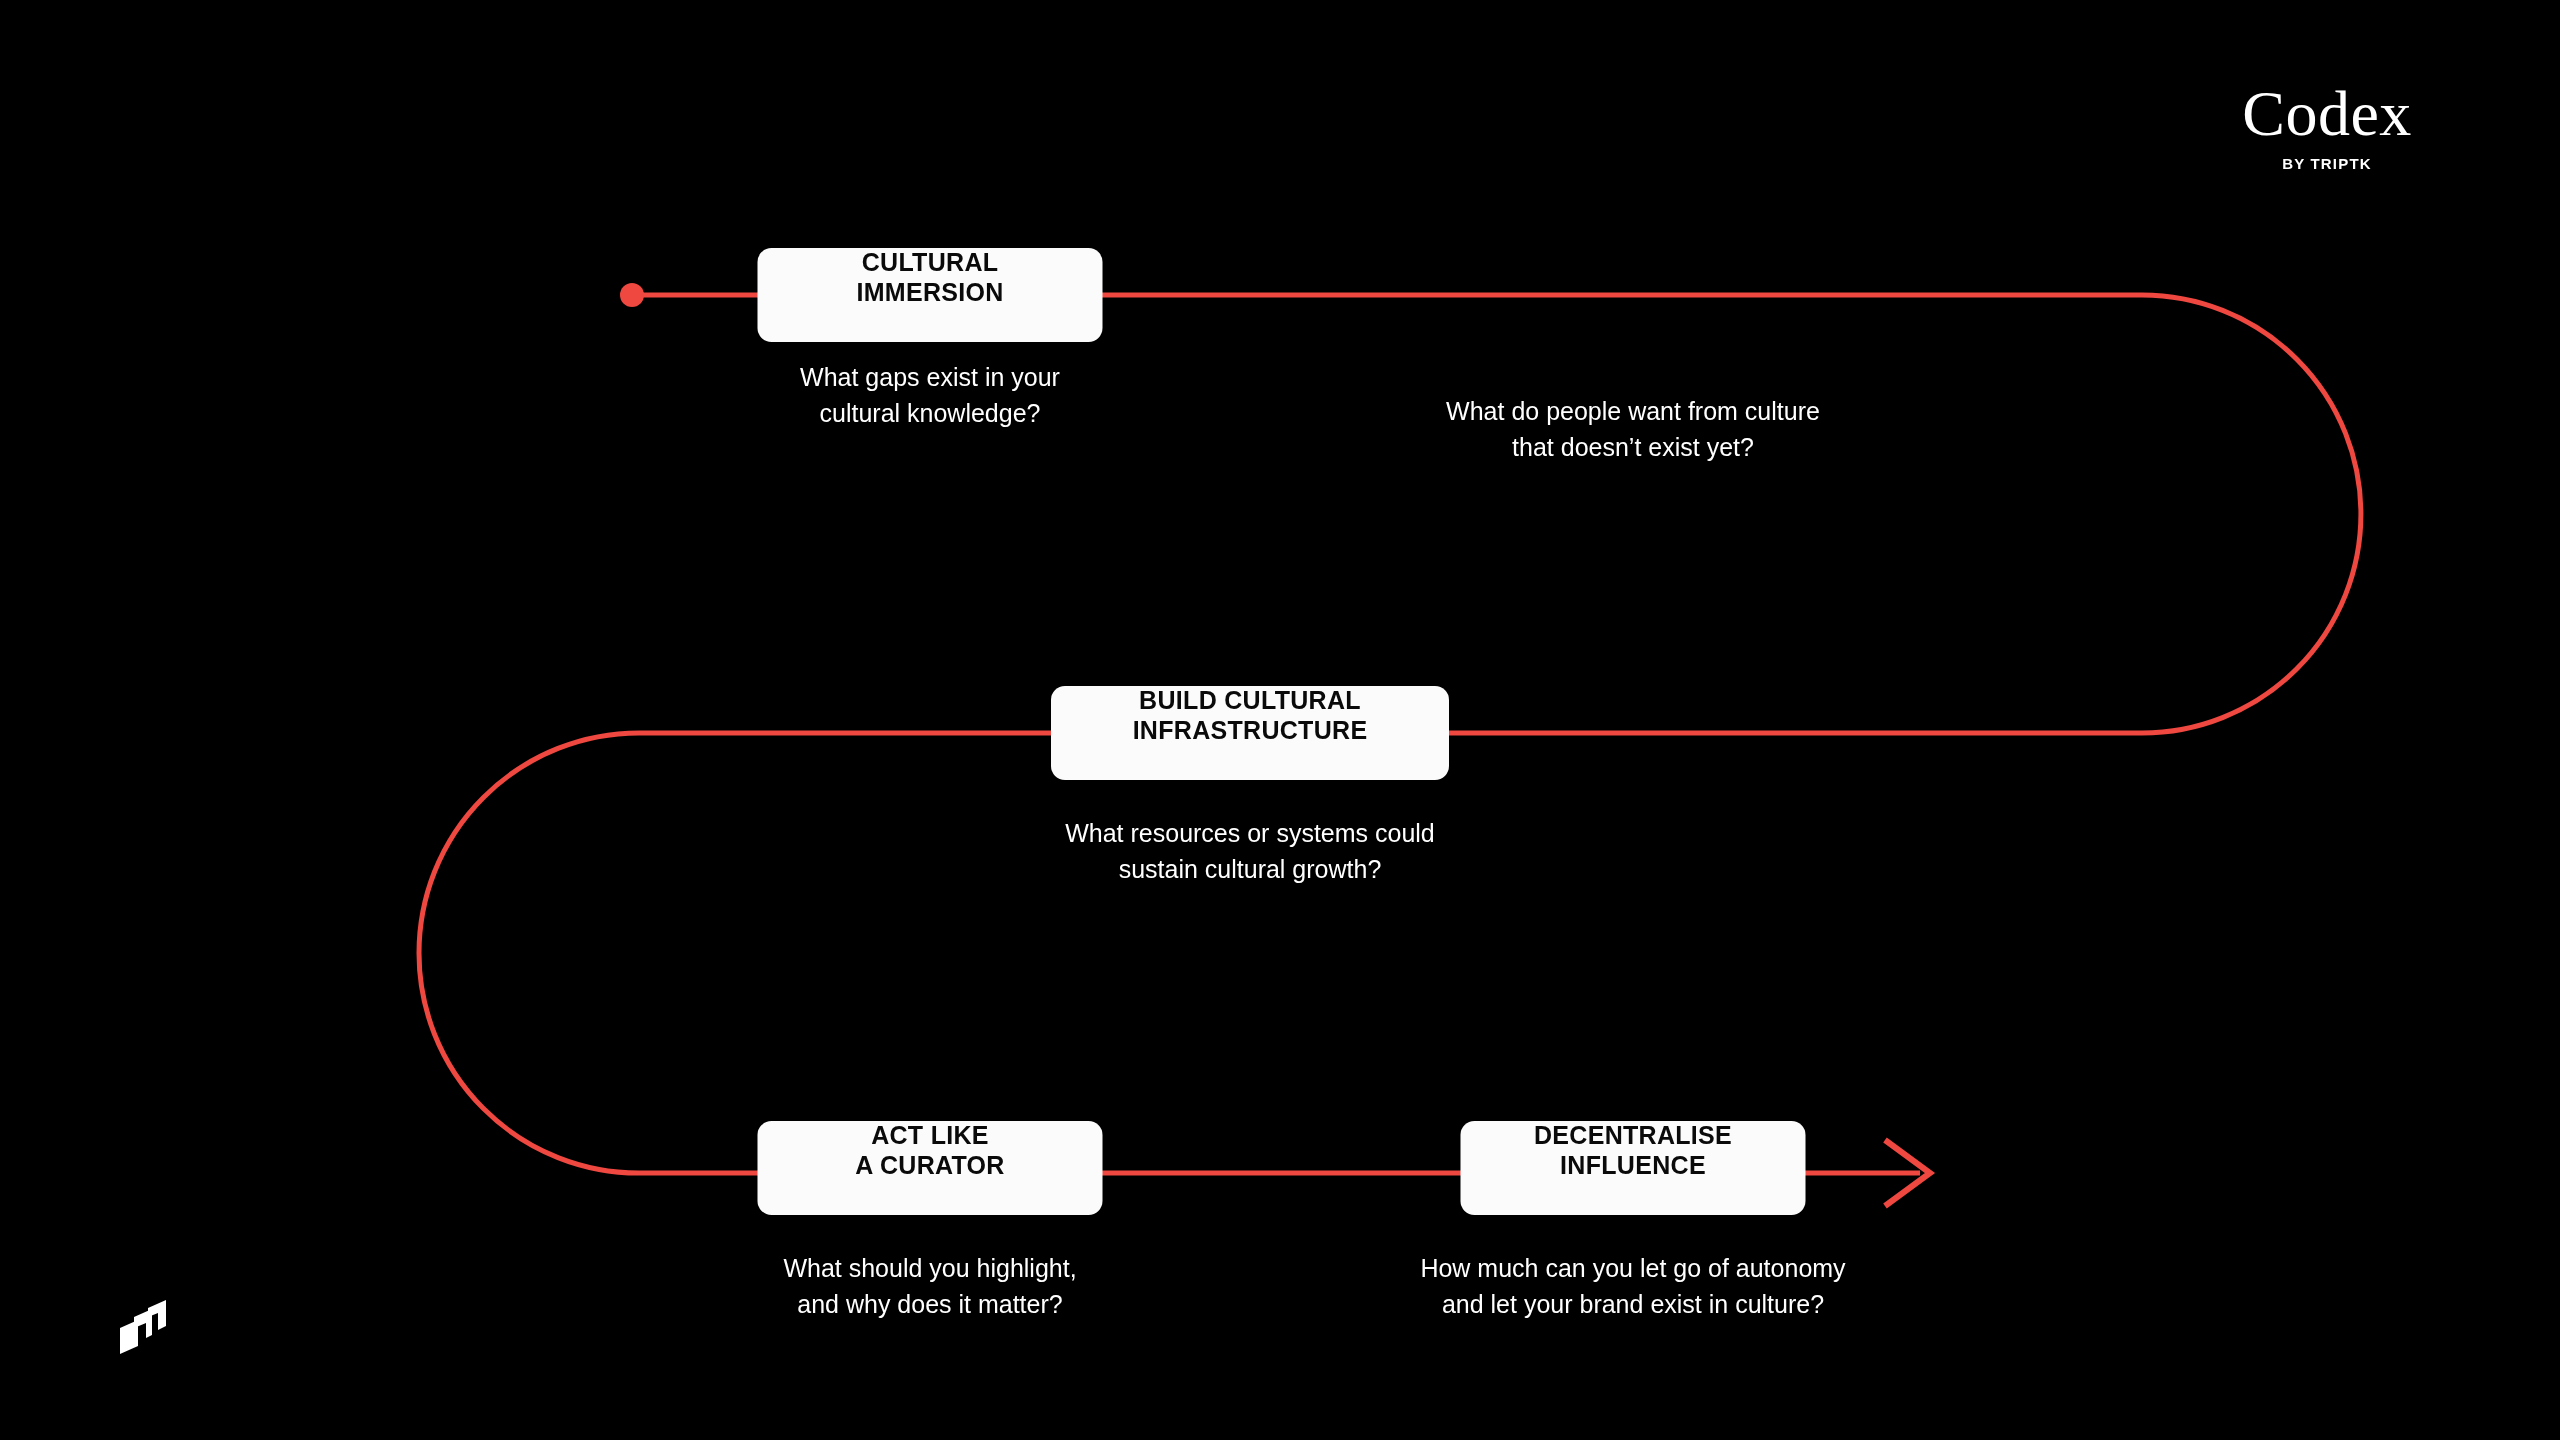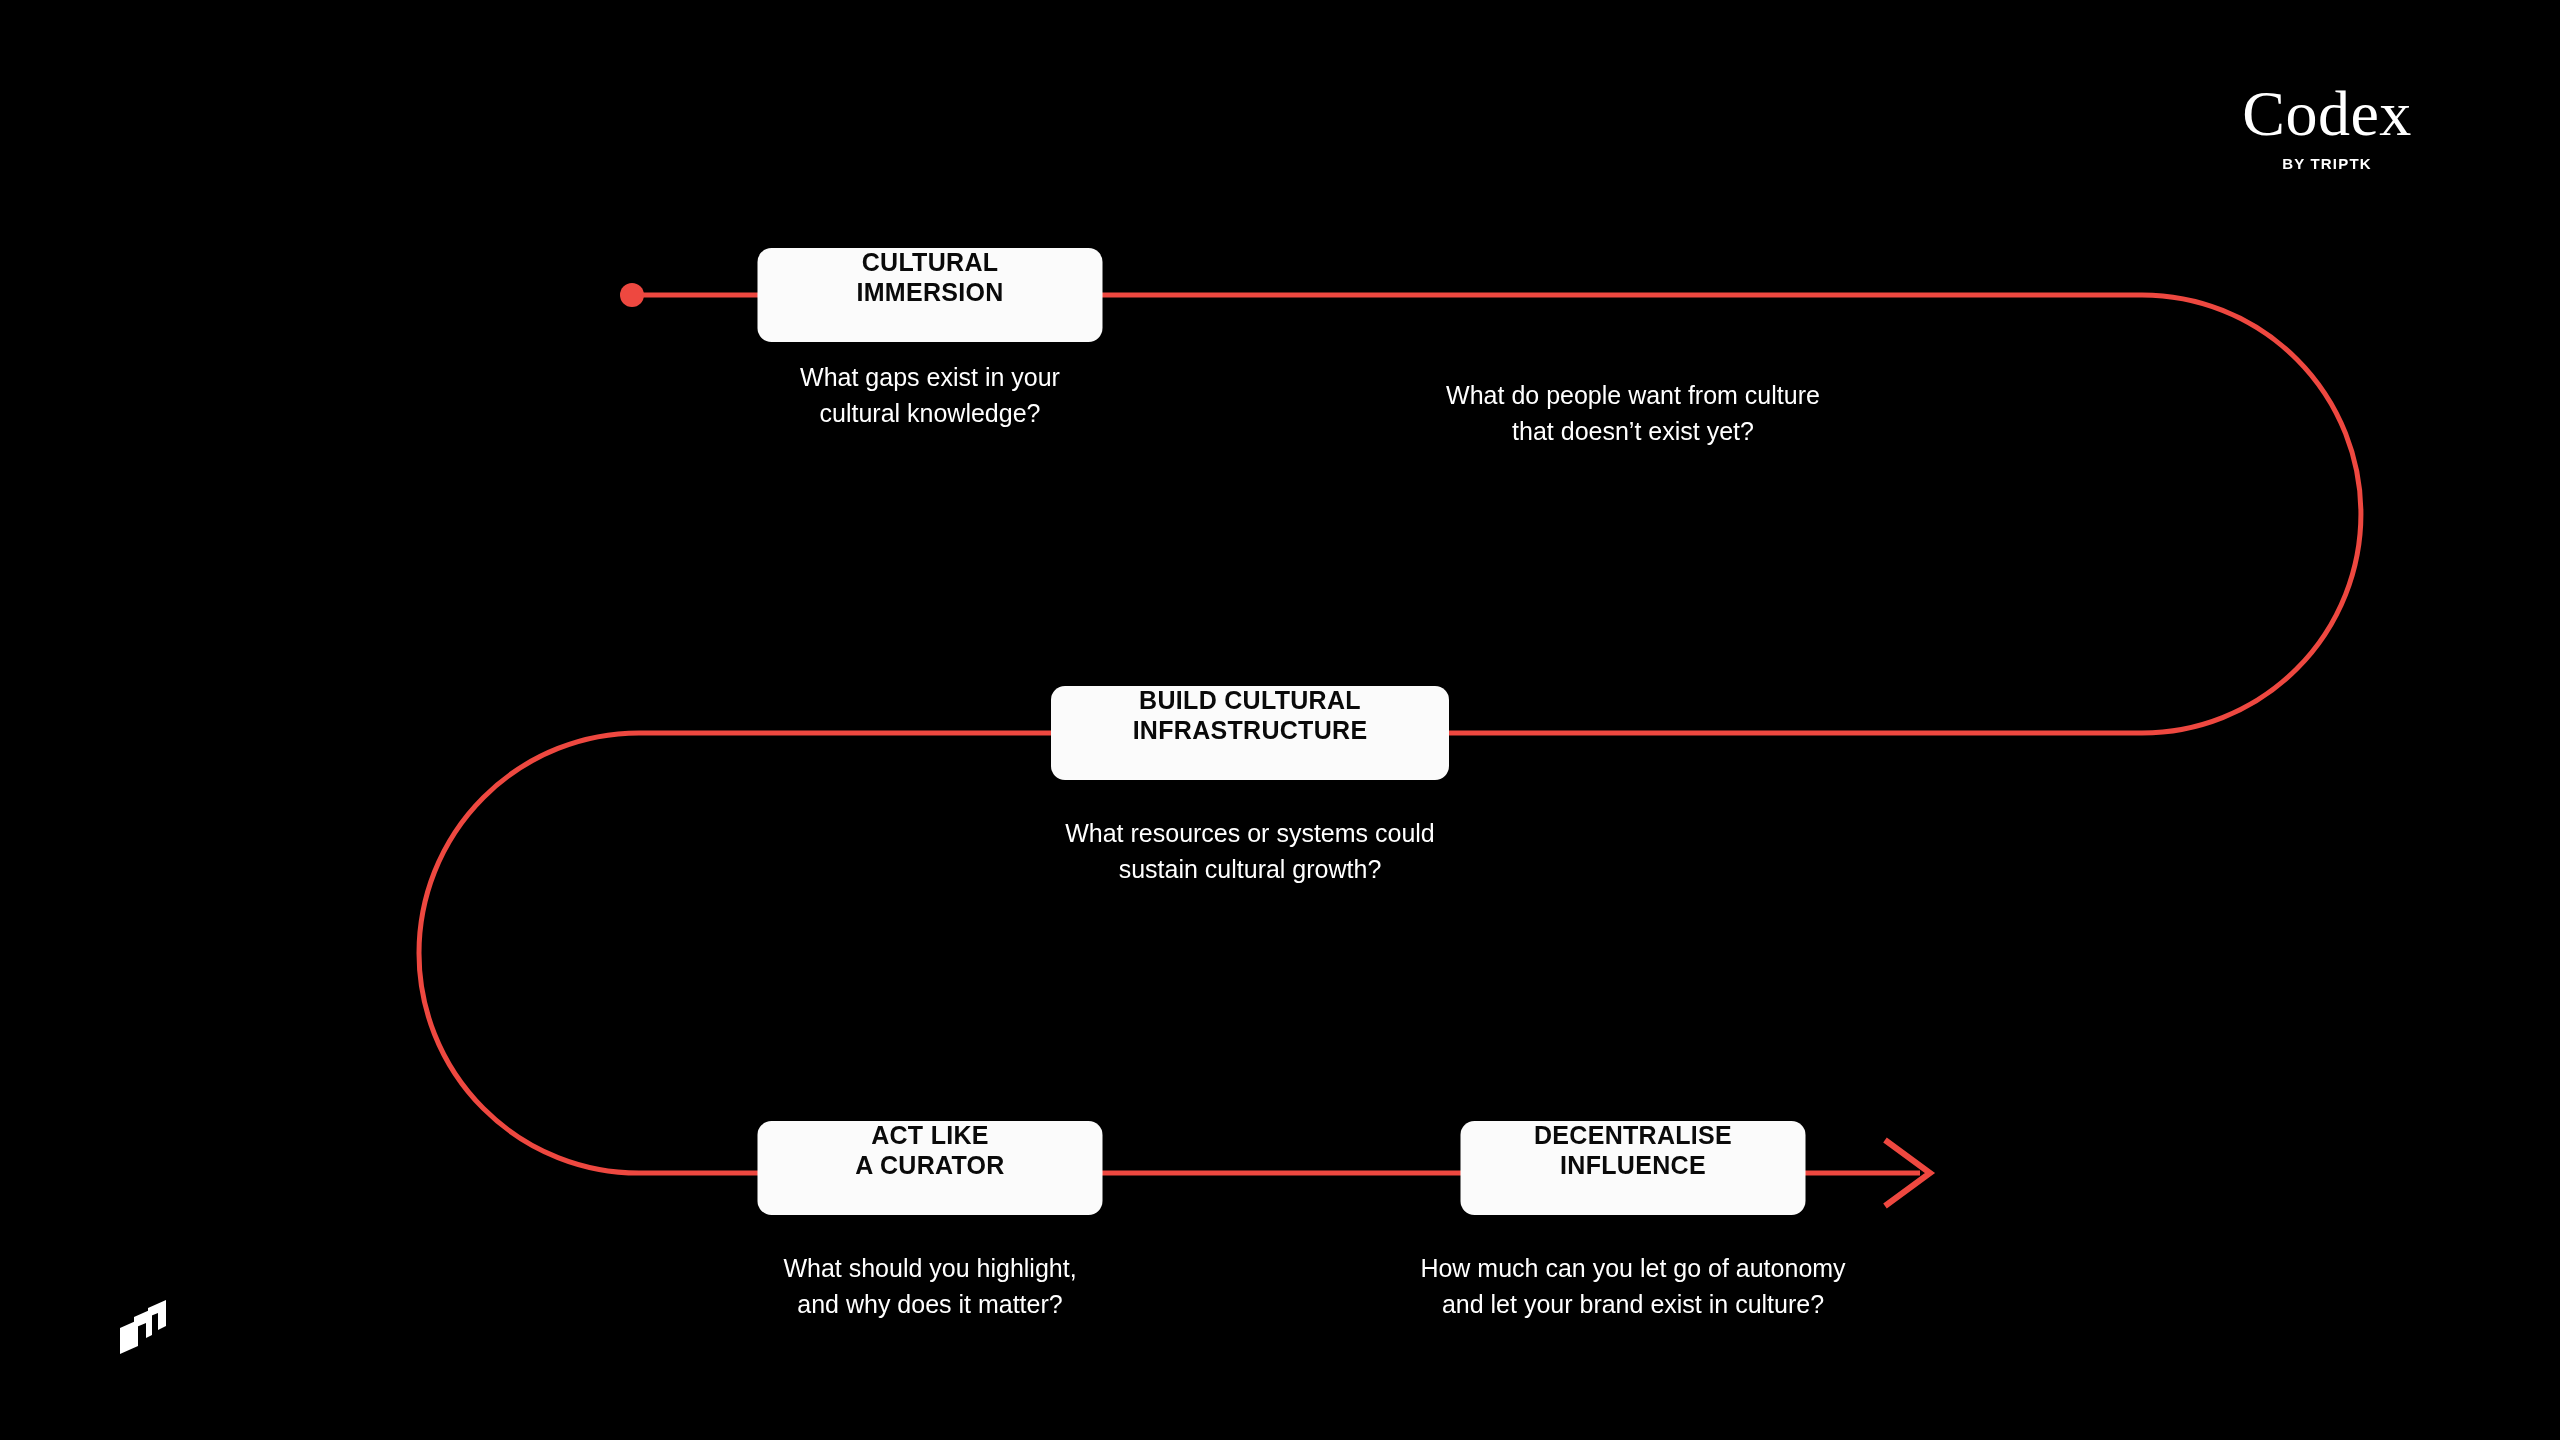--- a/index.html
+++ b/index.html
@@ -136,21 +136,21 @@
     <path d="M 1885 1140 L 1930 1173 L 1885 1206" fill="none" stroke="#ee4840" stroke-width="6" stroke-linecap="butt" stroke-linejoin="miter"></path>
   </svg>
 
   <div class="node" style="left:930px; top:295px; width:345px;">
     <div class="node-label">CULTURAL
 IMMERSION</div>
   </div>
   <div class="node-caption" style="left:930px; top:360px; width:430px;">What gaps exist in your
 cultural knowledge?</div>
 
-  <div class="node-caption" style="left:1633px; top:378px; width:520px;">What do people want from culture
+  <div class="node-caption" style="left:1633px; top:394px; width:520px;">What do people want from culture
 that doesn’t exist yet?</div>
 
   <div class="node" style="left:1250px; top:733px; width:398px;">
     <div class="node-label">BUILD CULTURAL
 INFRASTRUCTURE</div>
   </div>
   <div class="node-caption" style="left:1250px; top:816px; width:520px;">What resources or systems could
 sustain cultural growth?</div>
 
   <div class="node" style="left:930px; top:1168px; width:345px;">

